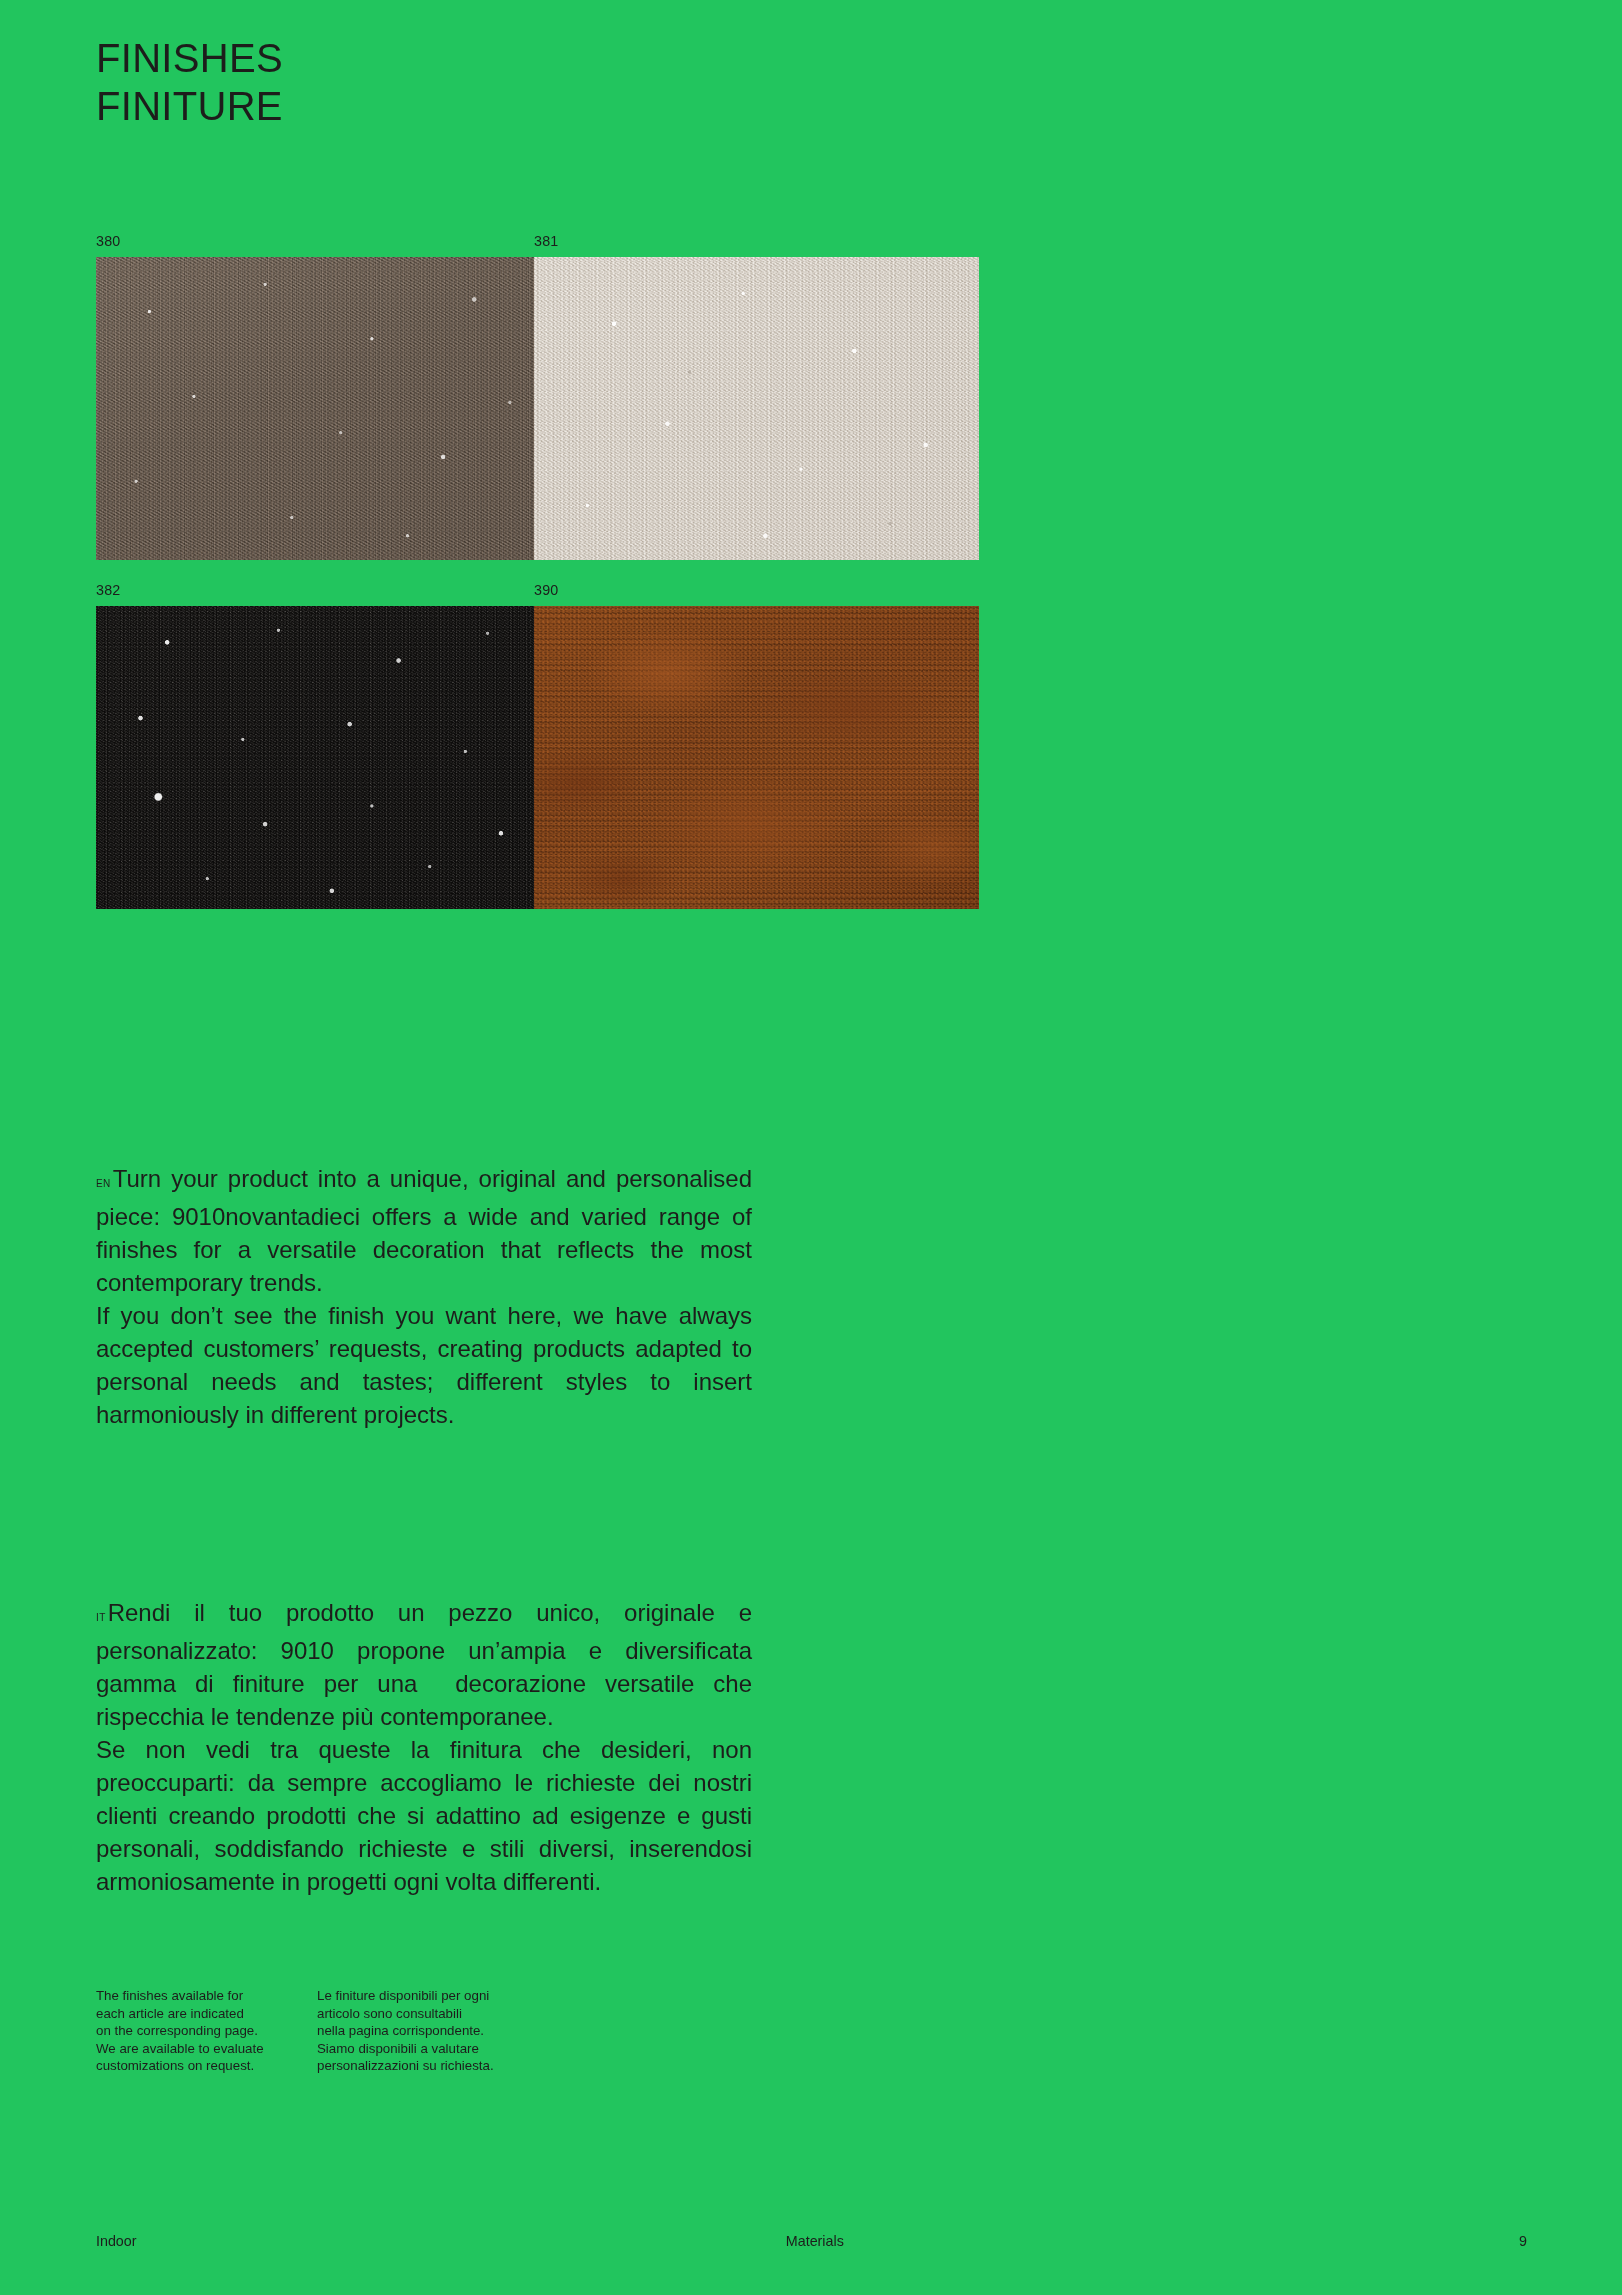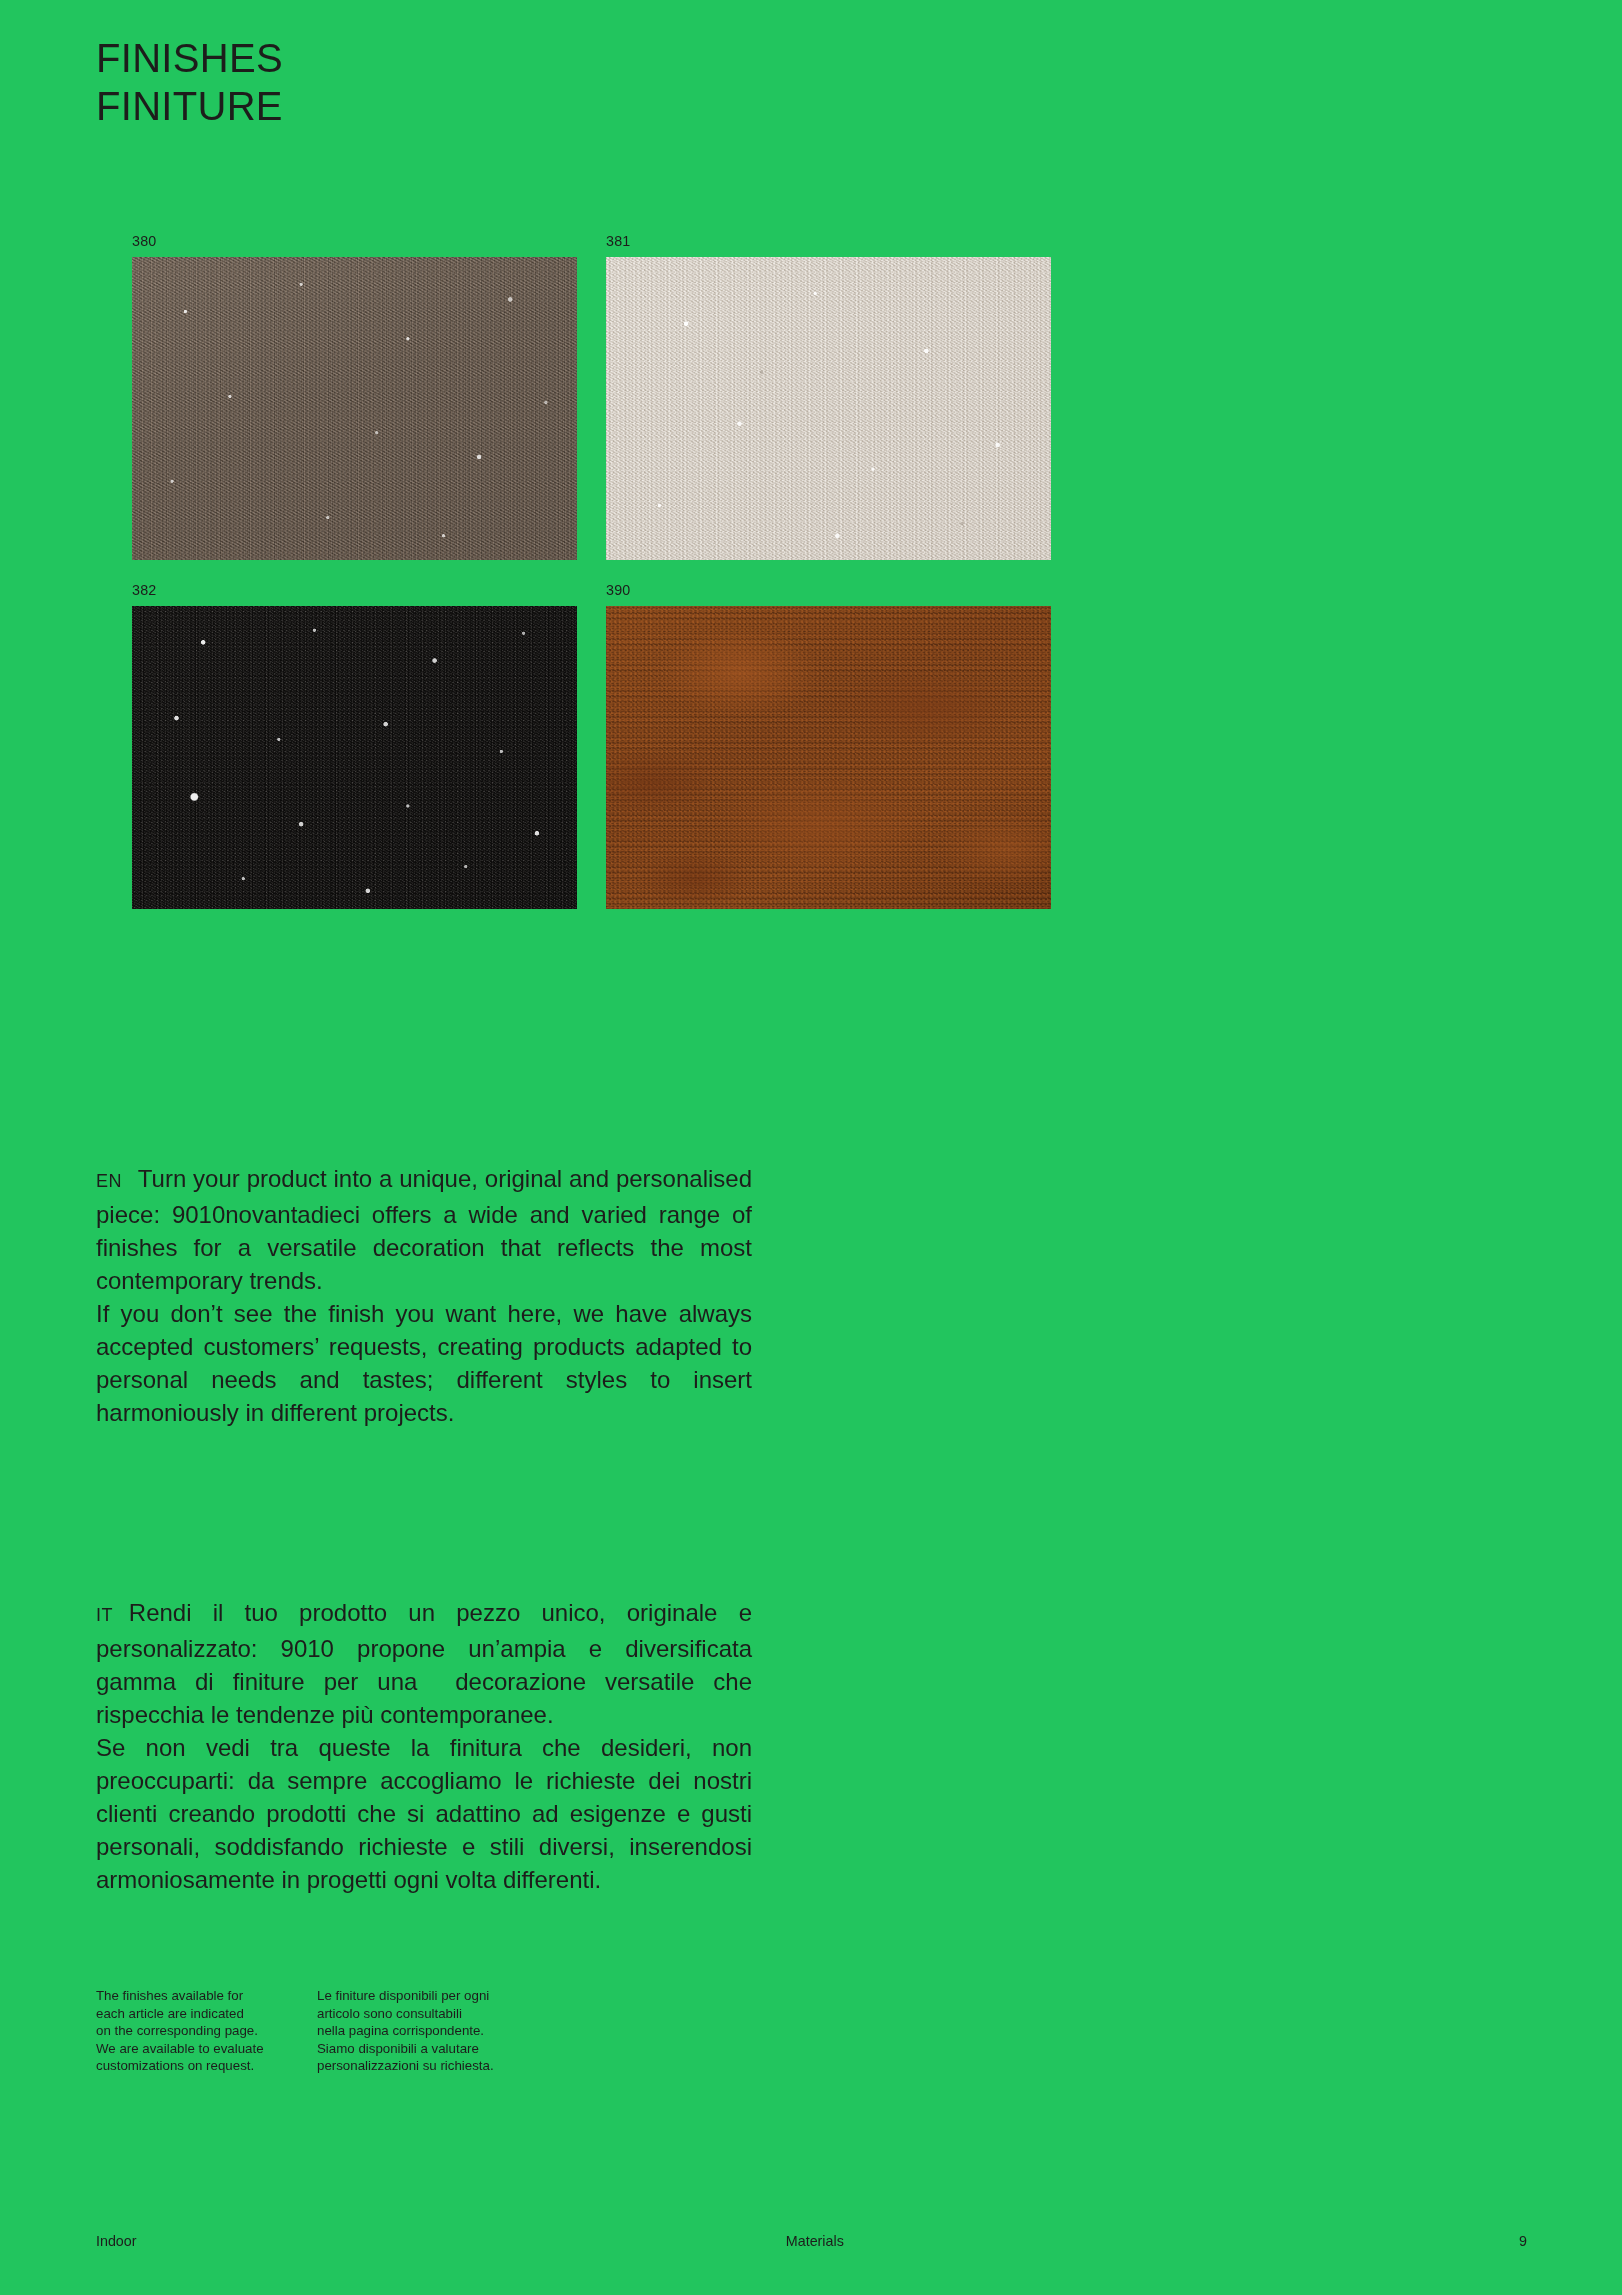--- a/index.html
+++ b/index.html
@@ -43,21 +43,20 @@
     top: 234px;
     width: 1405px;
   }
   .swatch-row {
     display: flex;
     gap: 35px;
     margin-bottom: 23.4px;
   }
   .swatch-cell {
     width: 403px;
-    margin-left: 36px;
   }
   .swatch-code {
     font-size: 14.3px;
     line-height: 1;
     color: #1d1d1b;
     margin-bottom: 8.4px;
     letter-spacing: 0.2px;
   }
   .swatch-img {
     width: 445px;
@@ -216,24 +215,24 @@
   .para {
     font-size: 24px;
     line-height: 33px;
     color: #1d1d1b;
     text-align: justify;
     text-justify: inter-word;
     margin: 0;
     white-space: pre-wrap;
   }
   .lang-tag {
-    font-size: 18px;
+    font-size: 10px;
     letter-spacing: 0.4px;
     vertical-align: baseline;
-    margin-right: 16px;
+    margin-right: 2px;
     color: #1d1d1b;
   }
   #en-block { top: 1162px; }
   #it-block { top: 1596px; }
 
   
   .footnotes {
     position: absolute;
     left: 96px;
     top: 1987px;

